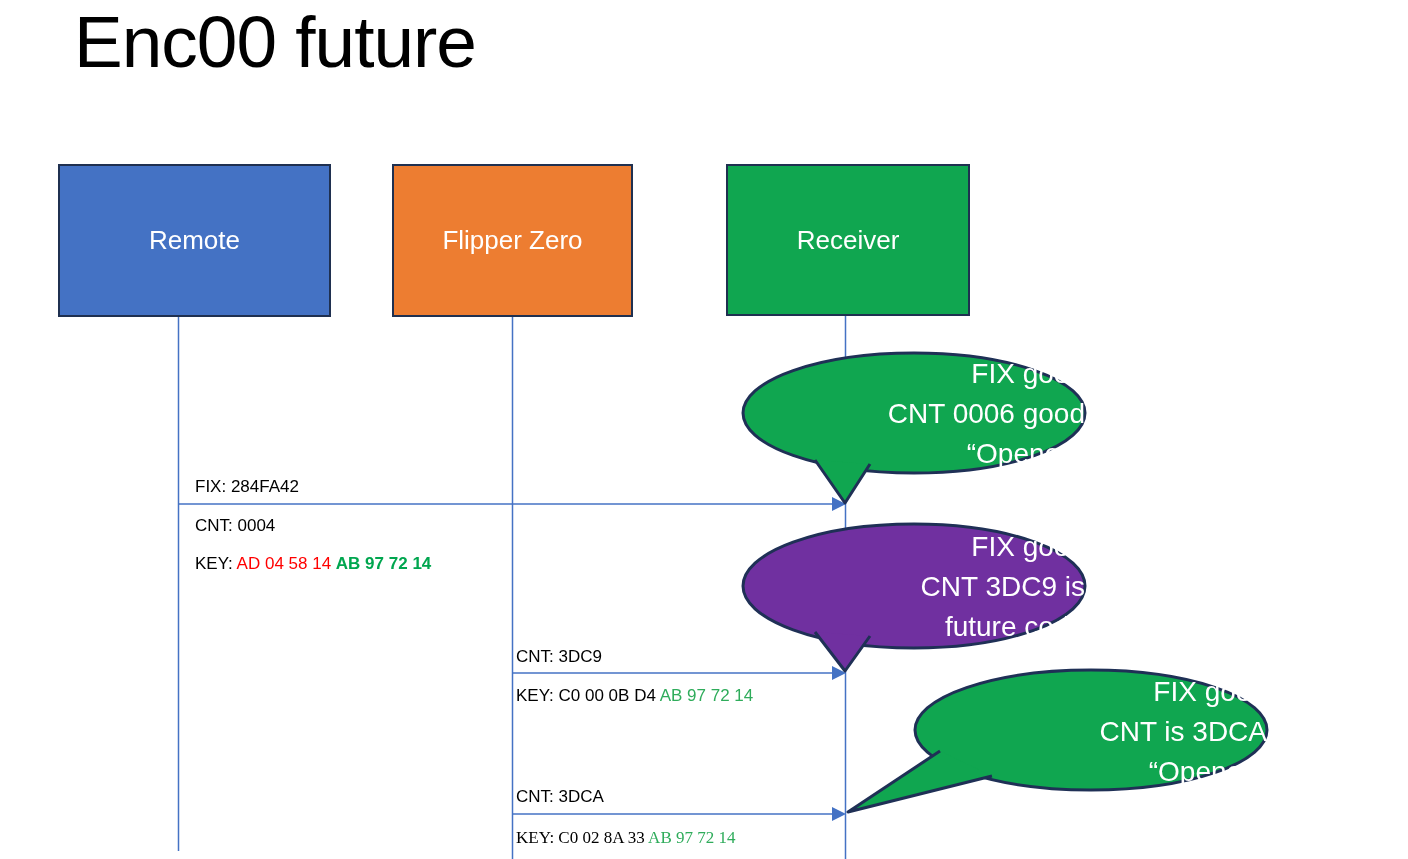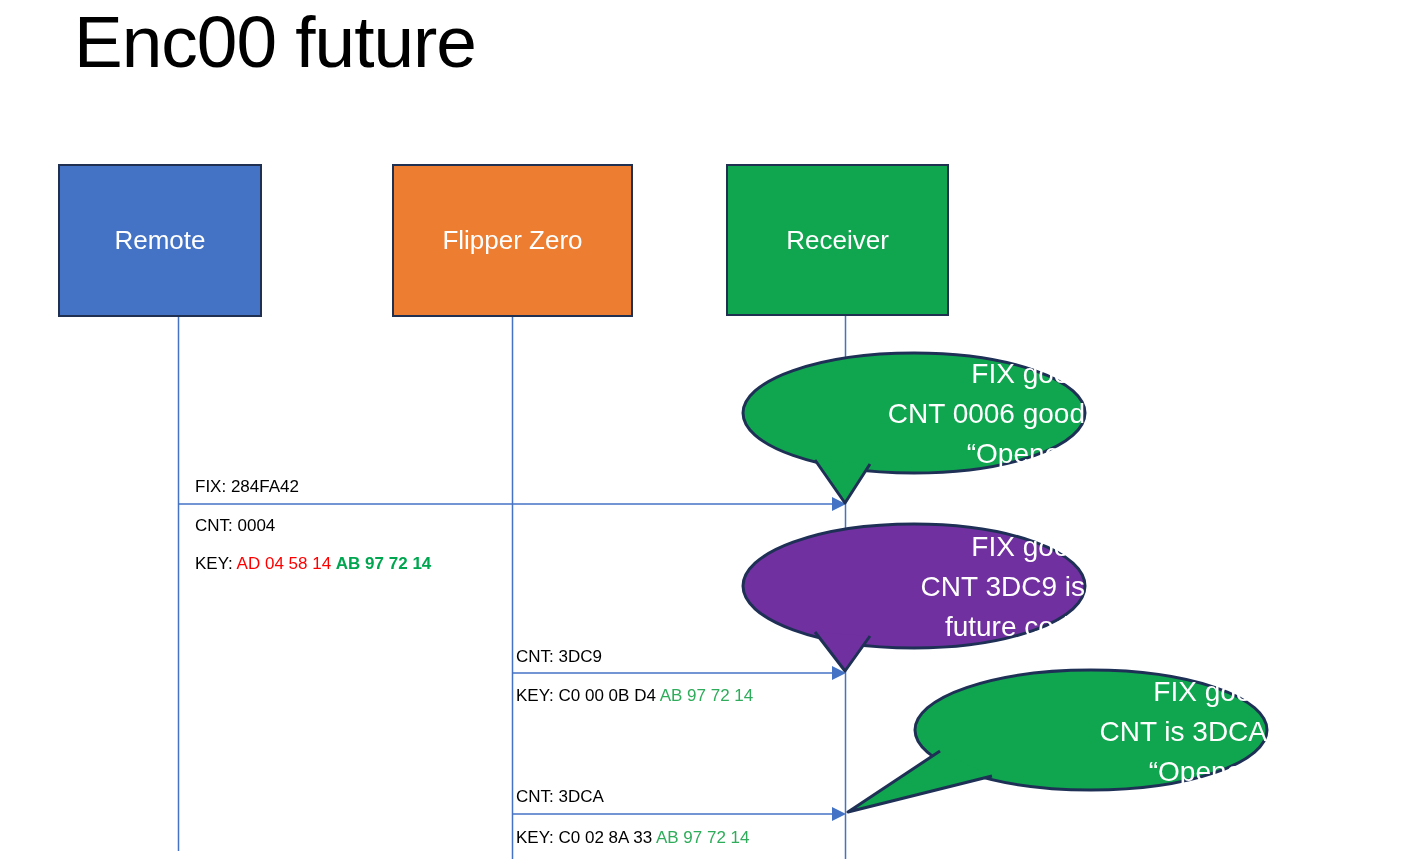--- a/index.html
+++ b/index.html
@@ -9,21 +9,21 @@
     background:#ffffff;
     overflow:hidden;
     font-family:"Liberation Sans", sans-serif;
   }
   .title{
     position:absolute;left:74px;top:0px;
     font-size:73px;font-weight:300;color:#000;
     letter-spacing:-1px;white-space:nowrap;
   }
   .actor{
-    position:absolute;top:164px;width:204px;height:153px;
+    position:absolute;top:164px;width:273px;height:153px;
     border:2px solid #1F3050;box-sizing:border-box;
     display:flex;align-items:center;justify-content:center;
   }
   .actor-label{
     color:#fff;font-size:26px;white-space:nowrap;
   }
   .overlay{position:absolute;left:0;top:0;width:1408px;height:859px;}
   .msg-line{
     position:absolute;font-size:17px;color:#000;line-height:30px;white-space:nowrap;
   }
@@ -66,37 +66,37 @@
     <ellipse class="bubble-shape" cx="1091" cy="730" rx="176" ry="60" fill="#10A650"></ellipse>
     <path class="bubble-tail" d="M940 751 L848 812 L992 776" fill="#10A650"></path>
   </svg>
 
   <div class="actor" style="left: 58px; background-color: rgb(68, 114, 196);">
     <span class="actor-label">Remote</span>
   </div>
   <div class="actor" style="left: 392px; width: 241px; background-color: rgb(237, 125, 49);">
     <span class="actor-label">Flipper Zero</span>
   </div>
-  <div class="actor" style="left: 726px; width: 223px; height: 152px; background-color: rgb(16, 166, 80);">
+  <div class="actor" style="left: 726px; width: 244px; height: 152px; background-color: rgb(16, 166, 80);">
     <span class="actor-label">Receiver</span>
   </div>
 
   <div class="msg-line" style="left:195px;top:472px;">FIX: 284FA42</div>
   <div class="msg-line" style="left:195px;top:511px;">CNT: 0004</div>
   <div class="msg-line" style="left:195px;top:549px;">
     <span>KEY: </span><span style="color: rgb(255, 0, 0);">AD 04 58 14 </span><span class="key-fixed-bold" style="color: rgb(0, 166, 79);">AB 97 72 14</span>
   </div>
 
   <div class="msg-line" style="left:516px;top:642px;">CNT: 3DC9</div>
   <div class="msg-line" style="left:516px;top:681px;">
     <span>KEY: </span><span style="color: rgb(0, 0, 0);">C0 00 0B D4 </span><span style="color: rgb(47, 172, 91);">AB 97 72 14</span>
   </div>
 
   <div class="msg-line" style="left:516px;top:782px;">CNT: 3DCA</div>
-  <div class="msg-line" style="left:516px;top:823px;">
+  <div class="msg-line" style="left:516px;top:823px;font-family:Liberation Serif, serif;">
     <span>KEY: </span><span style="color: rgb(0, 0, 0);">C0 02 8A 33 </span><span style="color: rgb(47, 172, 91);">AB 97 72 14</span>
   </div>
 
   <div class="callout-text" style="left:743px;top:354px;width:342px;">
     <div>FIX good</div>
     <div>CNT 0006 good</div>
     <div>“Opened”</div>
   </div>
   <div class="callout-text" style="left:743px;top:527px;width:342px;">
     <div>FIX good</div>

